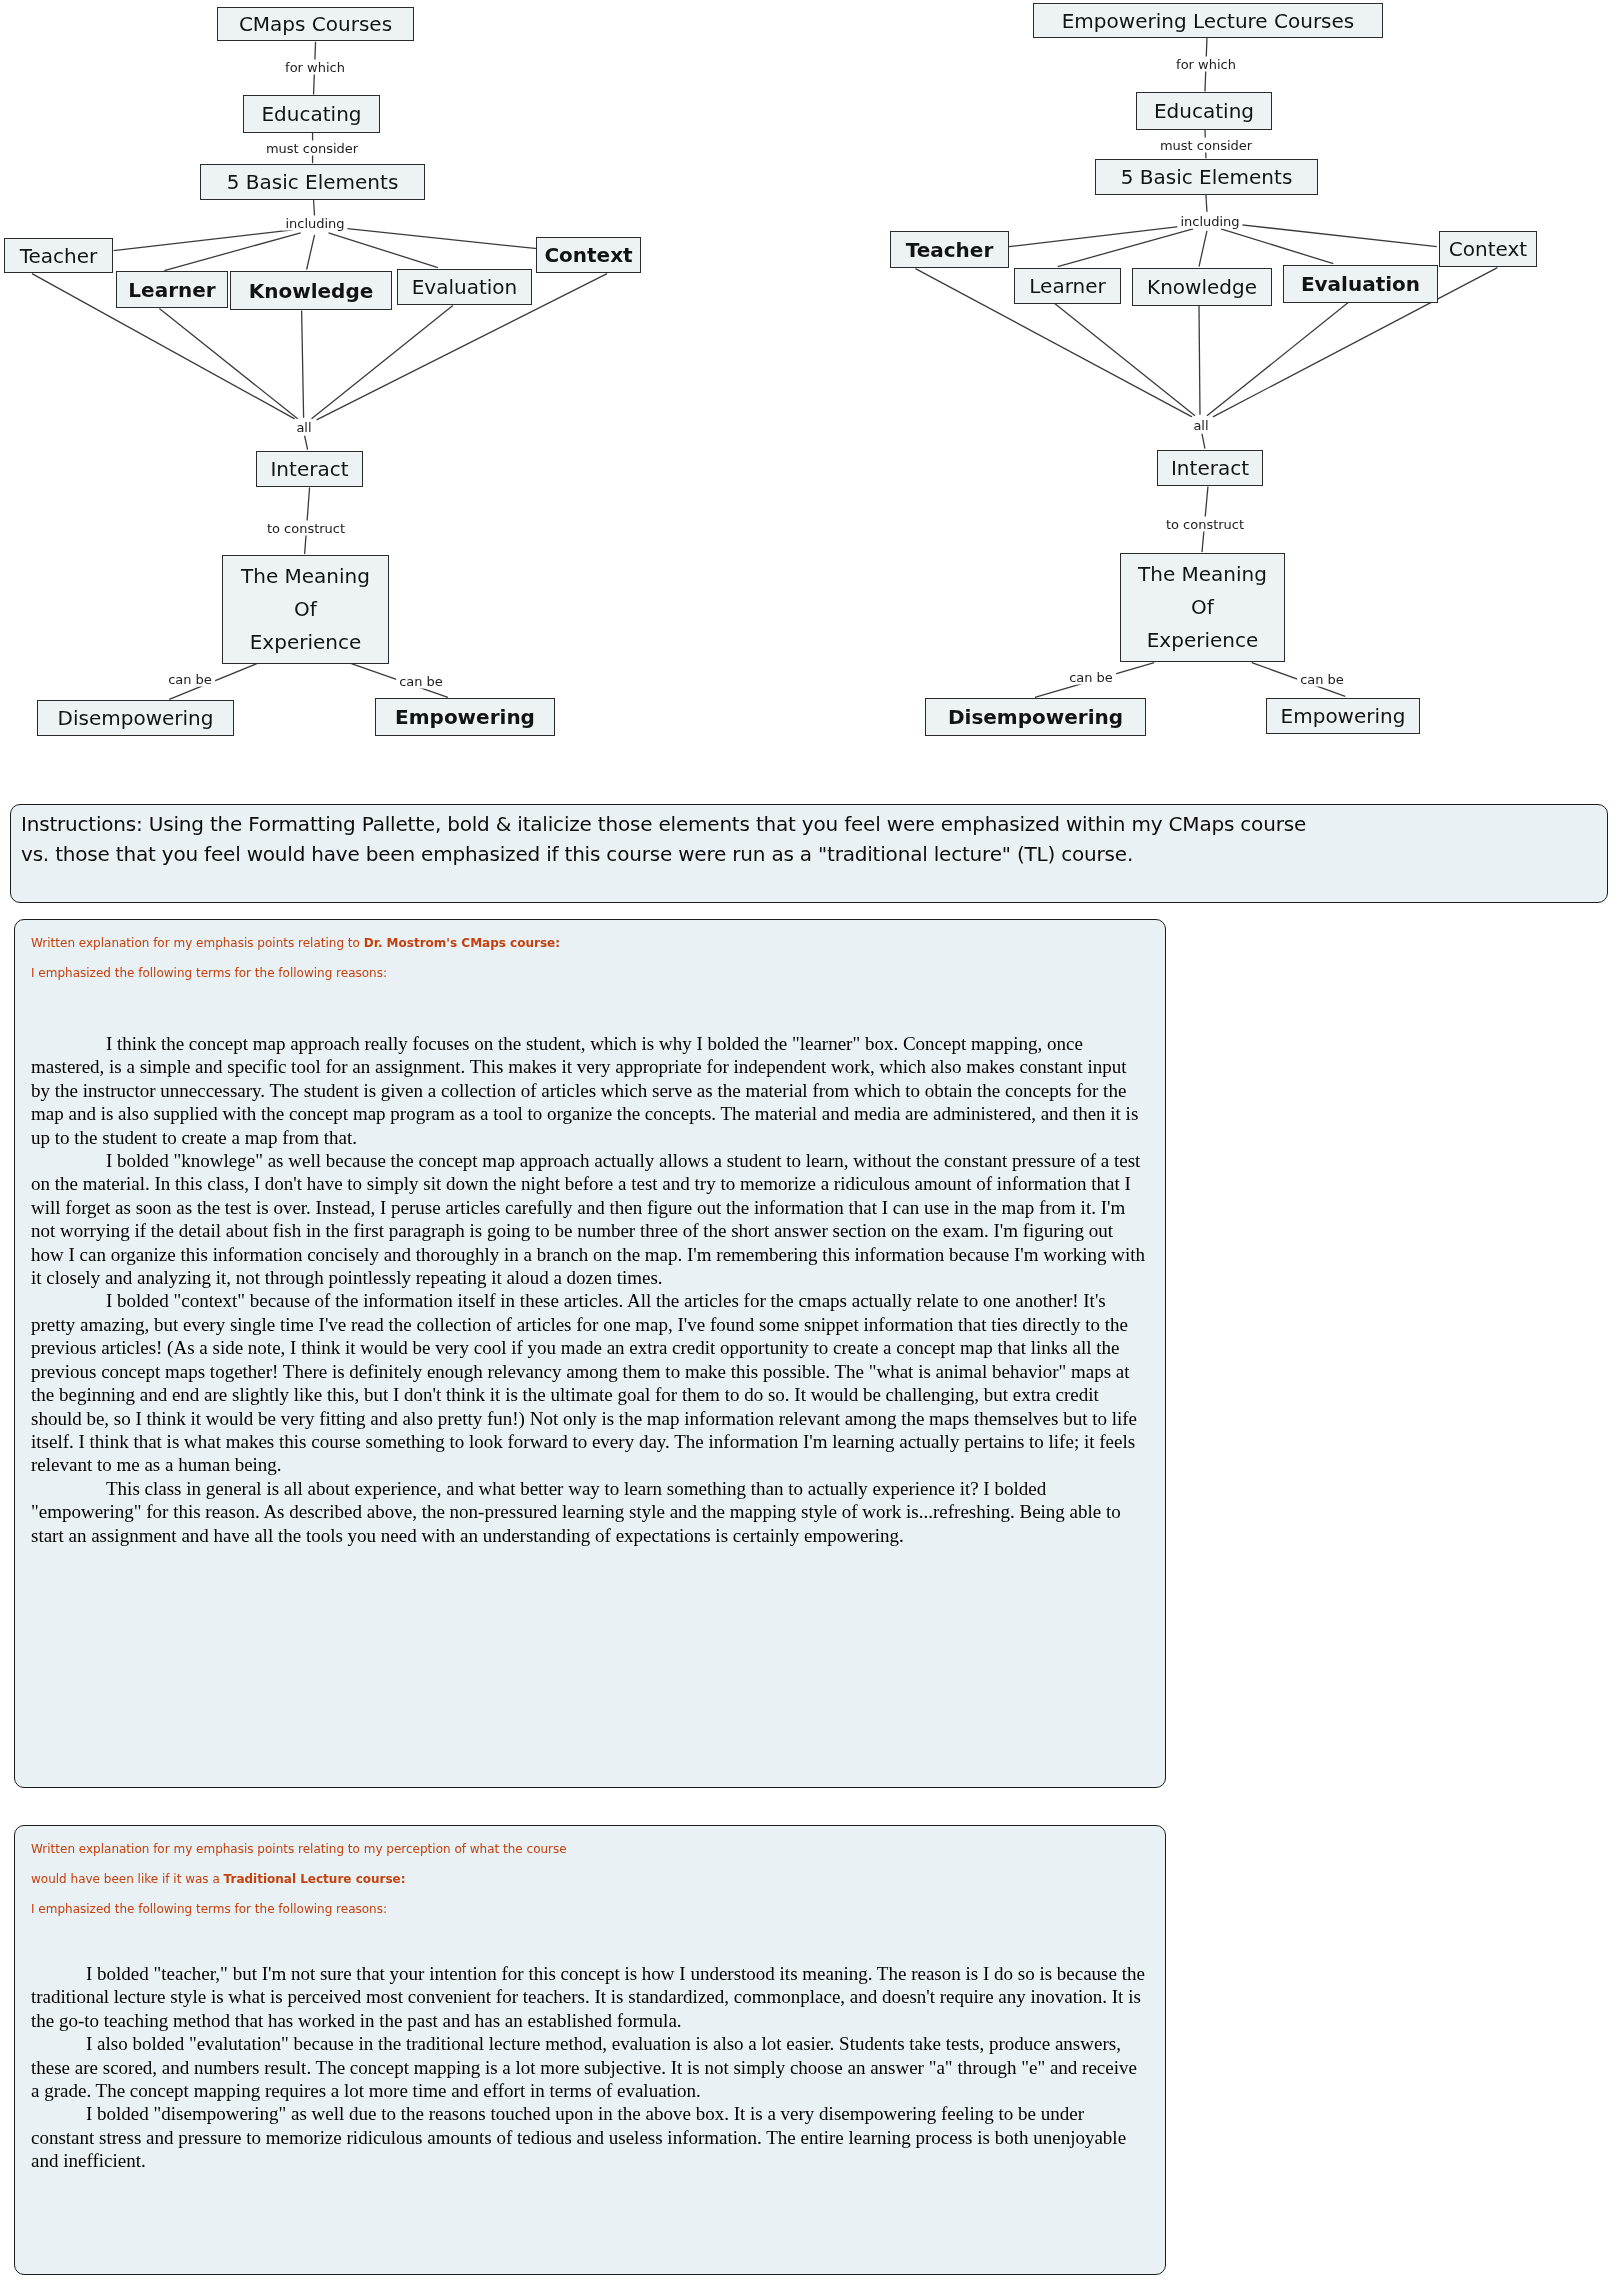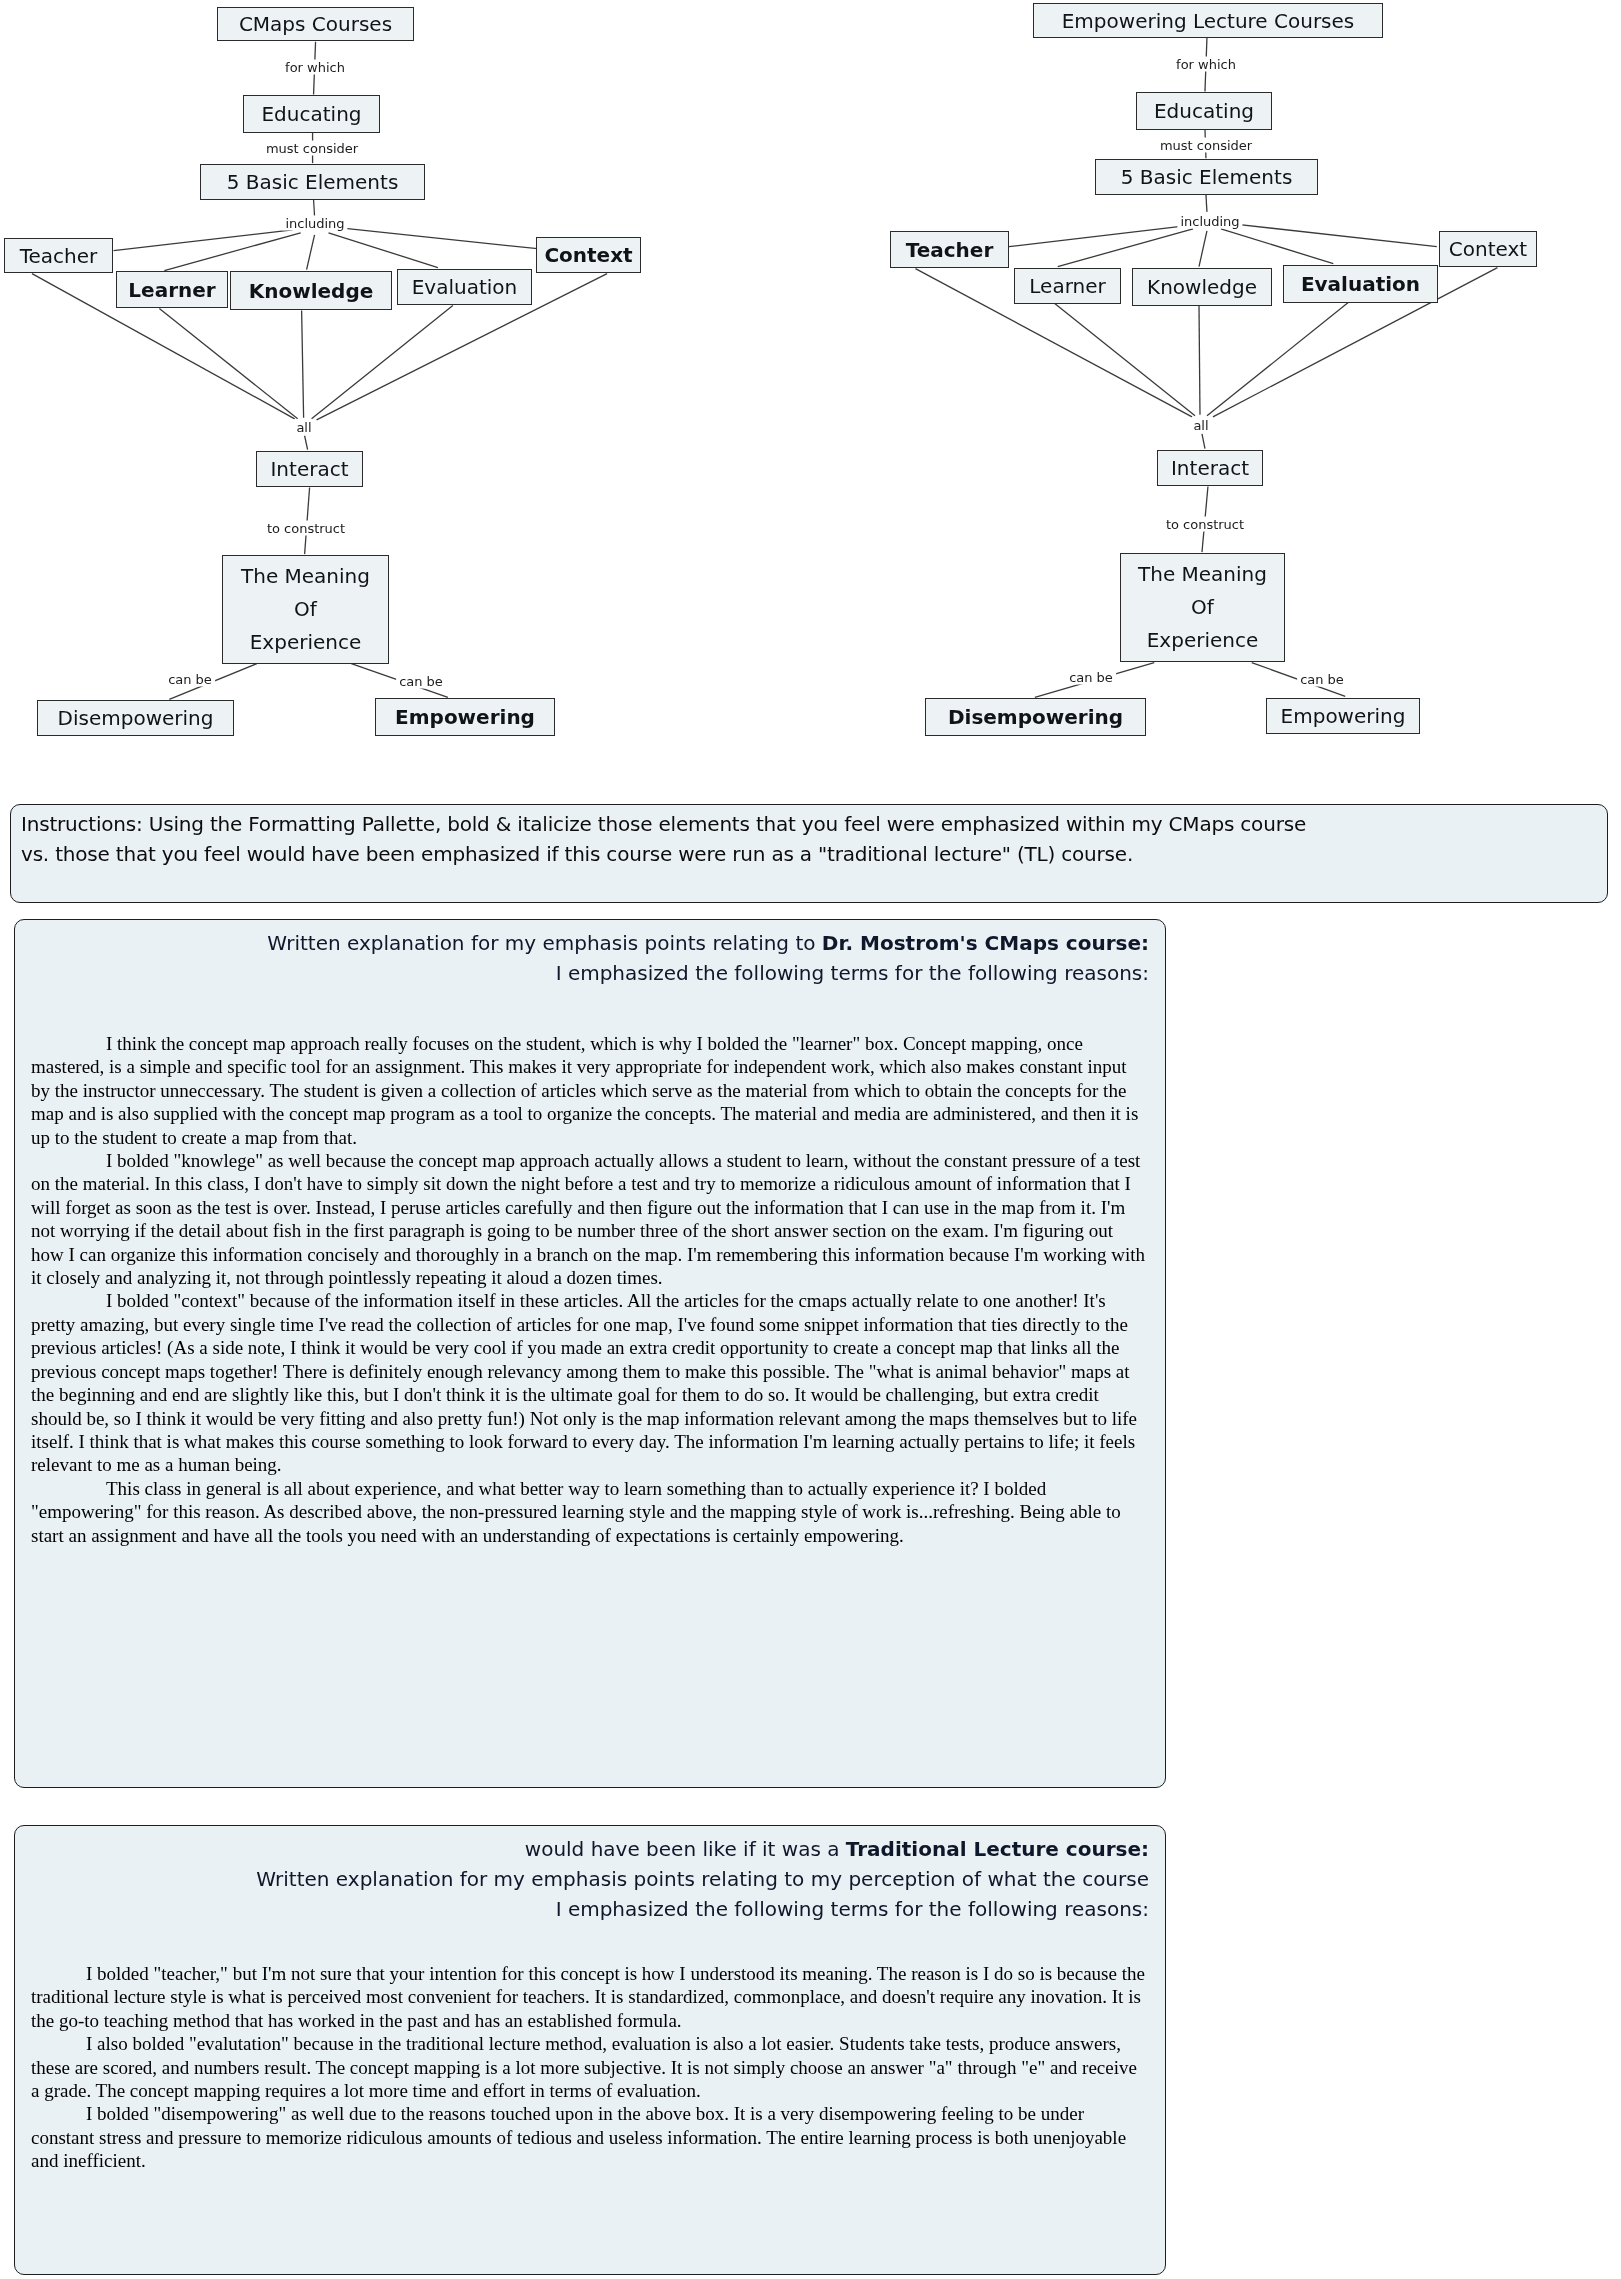--- a/index.html
+++ b/index.html
@@ -8,21 +8,21 @@
   svg.links{position:absolute;left:0;top:0;}
   .node{position:absolute;display:flex;align-items:center;justify-content:center;
         background:#edf3f5;border:1.6px solid #2b2b2b;border-radius:0;
         font-size:20px;color:#101418;white-space:nowrap;box-sizing:border-box;}
   .node.bold{font-weight:bold;}
   .node.multiline{flex-direction:column;line-height:33px;white-space:normal;text-align:center;}
   .linklabel{position:absolute;transform:translate(-50%,-50%);background:#ffffff;
              font-size:13px;color:#1c1c1c;padding:0 3px;white-space:nowrap;text-align:right;}
   .panel{position:absolute;background:#eaf1f4;border:1.6px solid #1d1d1d;border-radius:10px;
          box-sizing:border-box;}
-  .panel .hdr{font-family:"DejaVu Sans",sans-serif;font-size:20px;line-height:30px;color:#0f172a;text-align:right;}
+  .panel .hdr{font-family:"DejaVu Sans",sans-serif;font-size:12px;line-height:30px;color:#c2410c;}
   .panel .hdr b{font-weight:bold;}
   .instr-line{font-family:"DejaVu Sans",sans-serif;font-size:20px;line-height:30px;
               letter-spacing:-0.2px;color:#0c0c0c;}
   .bodytext{font-family:"Liberation Serif",serif;font-size:19px;line-height:23.4px;color:#000;}
   .bodytext p{margin:0;}
   .indent75 p{text-indent:75px;}
   .indent55 p{text-indent:55px;}
   .body-gap1{margin-top:44px;}
   .body-gap2{margin-top:38px;}
 </style>
@@ -146,24 +146,24 @@
     <div class="hdr">I emphasized the following terms for the following reasons:</div>
     <div class="bodytext indent75 body-gap1">
       <p>I think the concept map approach really focuses on the student, which is why I bolded the "learner" box. Concept mapping, once mastered, is a simple and specific tool for an assignment. This makes it very appropriate for independent work, which also makes constant input by the instructor unneccessary. The student is given a collection of articles which serve as the material from which to obtain the concepts for the map and is also supplied with the concept map program as a tool to organize the concepts. The material and media are administered, and then it is up to the student to create a map from that.</p>
       <p>I bolded "knowlege" as well because the concept map approach actually allows a student to learn, without the constant pressure of a test on the material. In this class, I don't have to simply sit down the night before a test and try to memorize a ridiculous amount of information that I will forget as soon as the test is over. Instead, I peruse articles carefully and then figure out the information that I can use in the map from it. I'm not worrying if the detail about fish in the first paragraph is going to be number three of the short answer section on the exam. I'm figuring out how I can organize this information concisely and thoroughly in a branch on the map. I'm remembering this information because I'm working with it closely and analyzing it, not through pointlessly repeating it aloud a dozen times.</p>
       <p>I bolded "context" because of the information itself in these articles. All the articles for the cmaps actually relate to one another! It's pretty amazing, but every single time I've read the collection of articles for one map, I've found some snippet information that ties directly to the previous articles! (As a side note, I think it would be very cool if you made an extra credit opportunity to create a concept map that links all the previous concept maps together! There is definitely enough relevancy among them to make this possible. The "what is animal behavior" maps at the beginning and end are slightly like this, but I don't think it is the ultimate goal for them to do so. It would be challenging, but extra credit should be, so I think it would be very fitting and also pretty fun!) Not only is the map information relevant among the maps themselves but to life itself. I think that is what makes this course something to look forward to every day. The information I'm learning actually pertains to life; it feels relevant to me as a human being.</p>
       <p>This class in general is all about experience, and what better way to learn something than to actually experience it? I bolded "empowering" for this reason. As described above, the non-pressured learning style and the mapping style of work is...refreshing. Being able to start an assignment and have all the tools you need with an understanding of expectations is certainly empowering.</p>
     </div>
   </div>
 
   <div class="panel" style="left:14px;top:1825px;width:1152px;height:450px;padding:8px 16px;">
+    <div class="hdr">Written explanation for my emphasis points relating to my perception of what the course</div>
     <div class="hdr">
       <span>would have been like if it was a </span><b>Traditional Lecture course:</b>
     </div>
-    <div class="hdr">Written explanation for my emphasis points relating to my perception of what the course</div>
     <div class="hdr">I emphasized the following terms for the following reasons:</div>
     <div class="bodytext indent55 body-gap2">
       <p>I bolded "teacher," but I'm not sure that your intention for this concept is how I understood its meaning. The reason is I do so is because the traditional lecture style is what is perceived most convenient for teachers. It is standardized, commonplace, and doesn't require any inovation. It is the go-to teaching method that has worked in the past and has an established formula.</p>
       <p>I also bolded "evalutation" because in the traditional lecture method, evaluation is also a lot easier. Students take tests, produce answers, these are scored, and numbers result. The concept mapping is a lot more subjective. It is not simply choose an answer "a" through "e" and receive a grade. The concept mapping requires a lot more time and effort in terms of evaluation.</p>
       <p>I bolded "disempowering" as well due to the reasons touched upon in the above box. It is a very disempowering feeling to be under constant stress and pressure to memorize ridiculous amounts of tedious and useless information. The entire learning process is both unenjoyable and inefficient.</p>
     </div>
   </div>
 
 </div>
 

